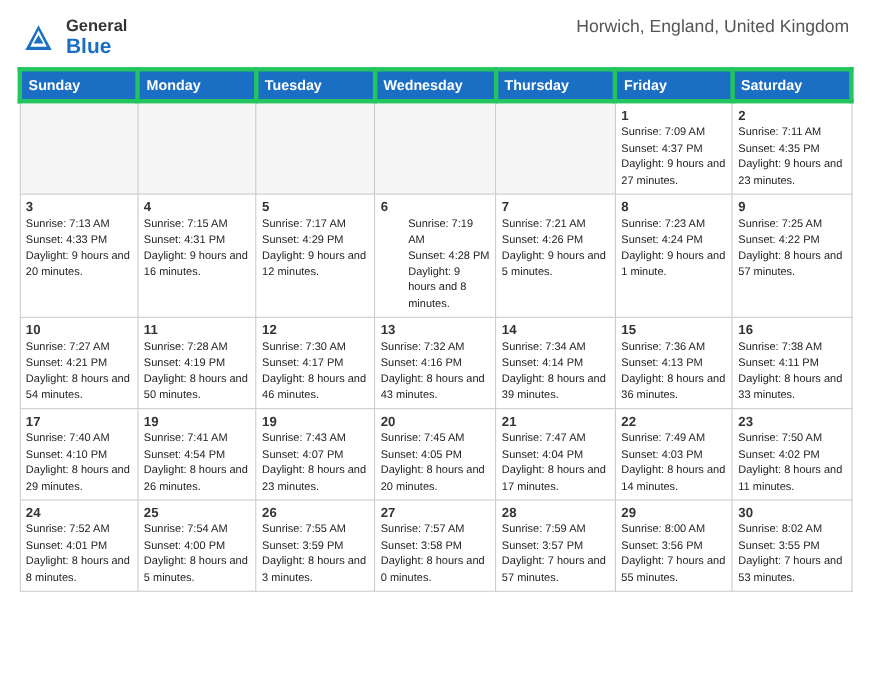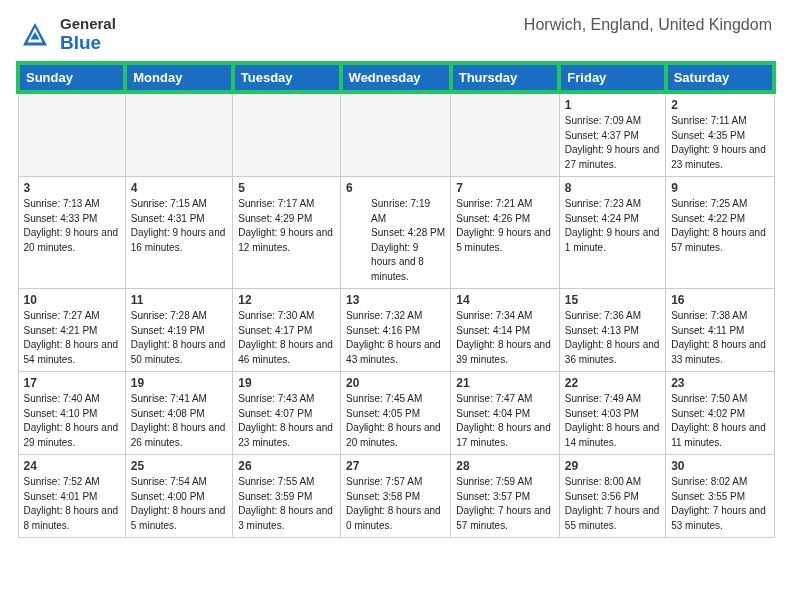--- a/index.html
+++ b/index.html
@@ -243,21 +243,21 @@
         <tr>
           <td>
             <span class="day-num">17</span>
             <div class="day-info" style="white-space: pre-line;">Sunrise: 7:40 AM
 Sunset: 4:10 PM
 Daylight: 8 hours and 29 minutes.</div>
           </td>
           <td>
             <span class="day-num">19</span>
             <div class="day-info" style="white-space: pre-line;">Sunrise: 7:41 AM
-Sunset: 4:08 PM
+Sunset: 4:54 PM
 Daylight: 8 hours and 26 minutes.</div>
           </td>
           <td>
             <span class="day-num">19</span>
             <div class="day-info" style="white-space: pre-line;">Sunrise: 7:43 AM
 Sunset: 4:07 PM
 Daylight: 8 hours and 23 minutes.</div>
           </td>
           <td>
             <span class="day-num">20</span>

